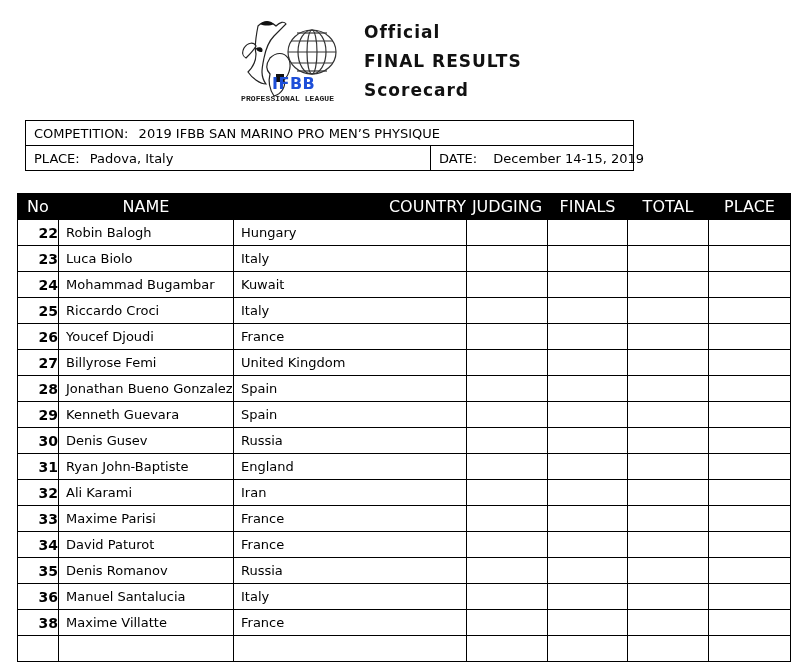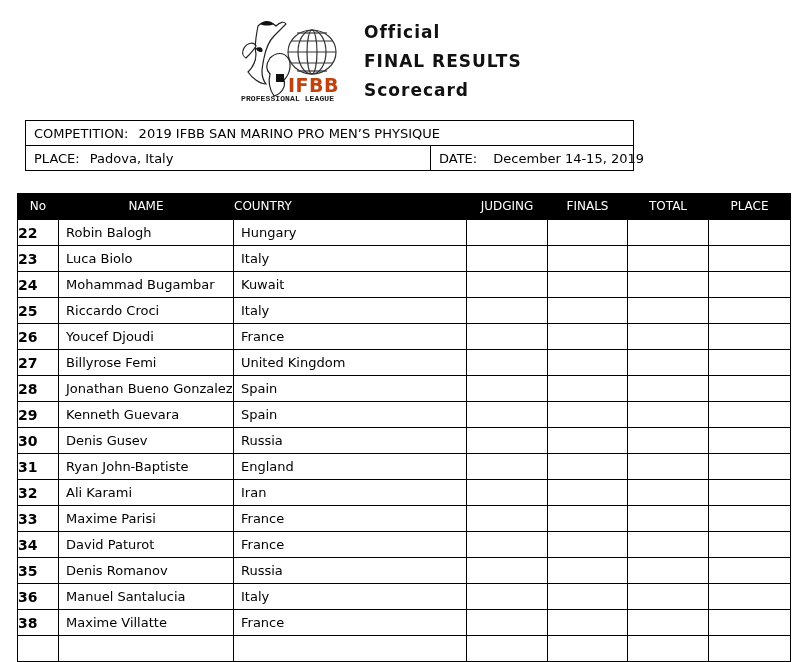--- a/index.html
+++ b/index.html
@@ -25,27 +25,27 @@
     }
     .logo {
       position: absolute;
       left: 0;
       top: 4px;
       width: 118px;
       height: 86px;
     }
     .logo-ifbb {
       position: absolute;
-      left: 52px;
+      left: 36px;
       top: 56px;
       font-family: "DejaVu Sans", sans-serif;
       font-weight: bold;
-      font-size: 19px;
+      font-size: 16px;
       letter-spacing: 0.5px;
-      color: #c2410c;
+      color: #1d4ed8;
     }
     .logo-league {
       position: absolute;
       left: 5px;
       top: 76px;
       font-family: Liberation Mono, monospace;
       font-weight: bold;
       font-size: 8px;
       letter-spacing: 0.1px;
       white-space: nowrap;
@@ -122,45 +122,45 @@
       width: 773px;
       border-collapse: collapse;
       table-layout: fixed;
       font-family: "DejaVu Sans", sans-serif;
       font-size: 13px;
     }
     .results th {
       background: #000;
       color: #fff;
       font-weight: normal;
-      font-size: 12px;
+      font-size: 16px;
       height: 26px;
       padding: 0;
       text-align: center;
       border-left: 1px solid #000;
       border-right: 1px solid #000;
     }
     .results td {
       height: 25px;
       padding: 0 7px;
       border: 1.5px solid #000;
       white-space: nowrap;
       overflow: hidden;
     }
     .results td.no {
-      text-align: left;
+      text-align: right;
       font-weight: bold;
       font-size: 14px;
       padding: 0;
     }
     .results td.empty {
       padding: 0;
     }
     .results th.h-country {
-      text-align: left;
+      text-align: right;
     }
   </style>
 </head>
 <body>
 
 <div class="header">
   <div class="logo">
     <svg width="118" height="86" viewBox="0 0 118 86">
 
       <g fill="none" stroke="#333" stroke-width="1.2">

